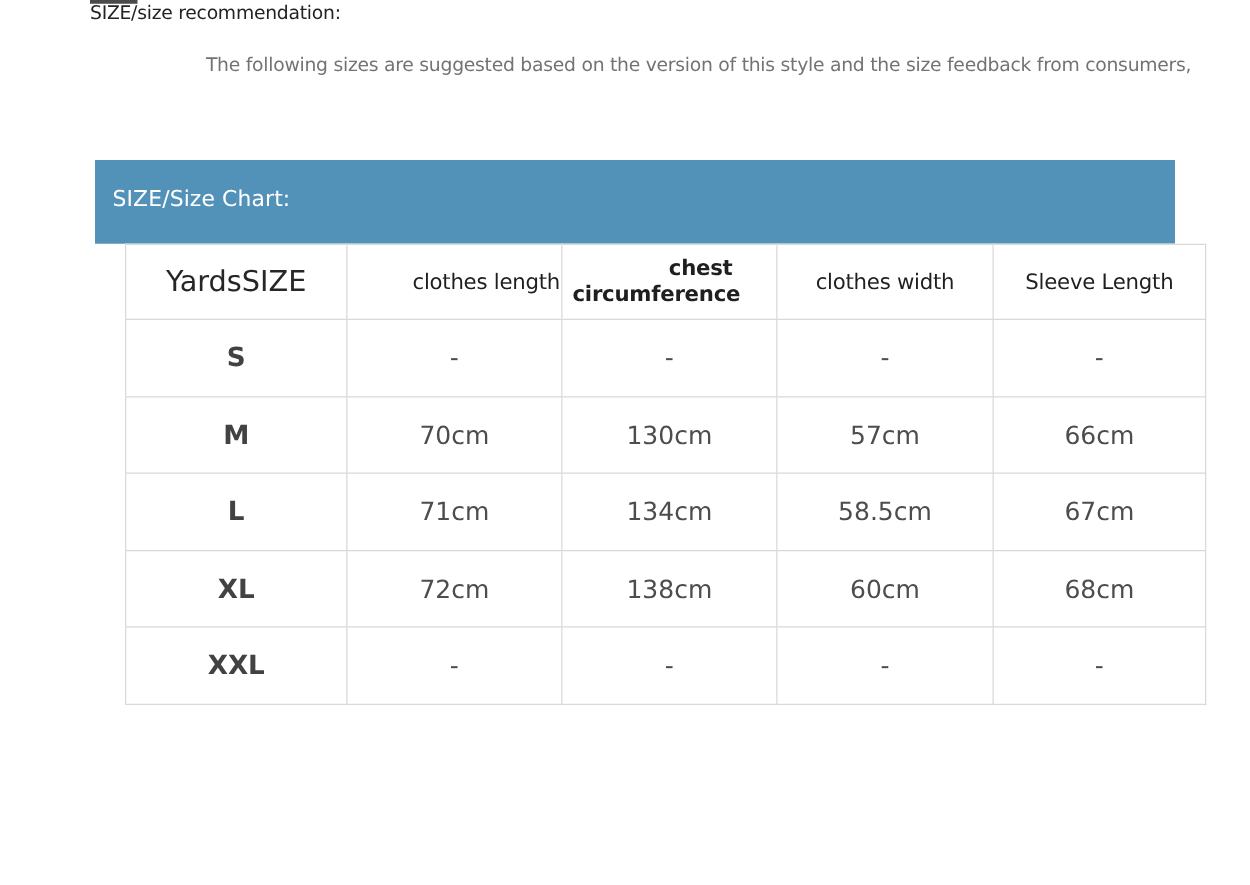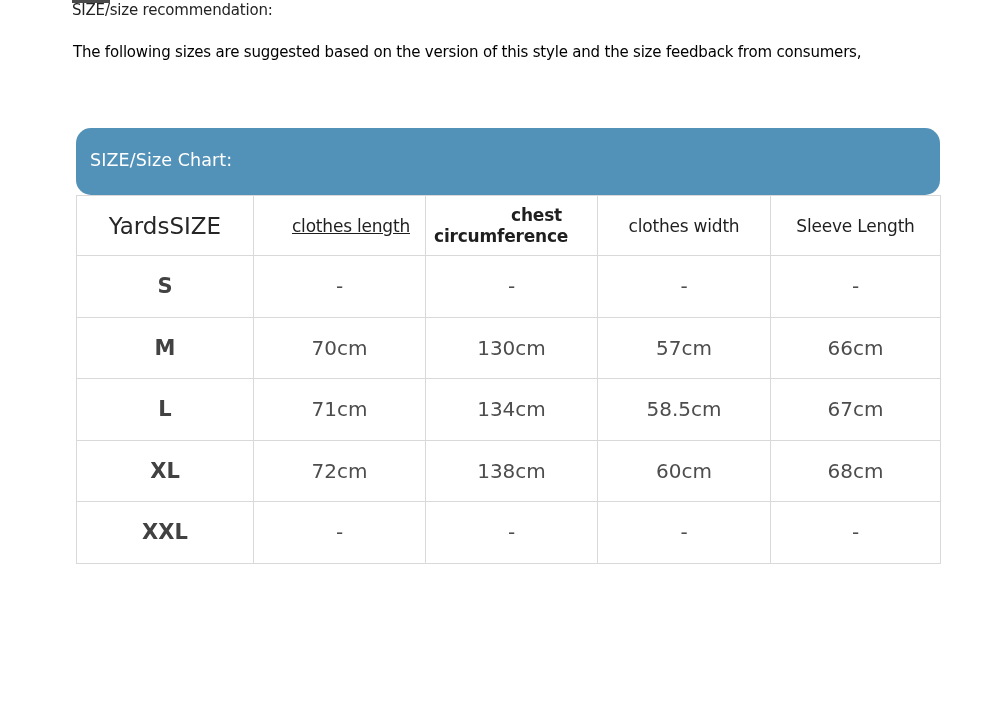--- a/index.html
+++ b/index.html
@@ -14,52 +14,53 @@
     position:absolute; left:72px; top:0; width:38px; height:3px;
     background:#4a4a4a;
   }
   .page-title {
     position:absolute; left:72px; top:2px;
     font-size:15px; line-height:17px; color:#232323;
     letter-spacing:-0.2px;
   }
   .intro {
     position:absolute; left:73px; top:44px; width:880px;
-    font-size:15px; line-height:17.4px; color:#000000;
+    font-size:15px; line-height:17.4px; color:#737373;
     letter-spacing:-0.2px;
+    text-align:right;
   }
   .intro .line { white-space:nowrap; }
   .chart-section {
     position:absolute; left:76px; top:128px; width:864px;
   }
   .banner {
     height:67px; background:#5392b8;
     display:flex; align-items:center;
-    padding-left:14px; padding-bottom:3px;border-radius:15px;
+    padding-left:14px; padding-bottom:3px;
   }
   .banner-title {
     color:#ffffff; font-size:17.5px; letter-spacing:0.1px;
   }
   table.size-table {
     width:864px; border-collapse:collapse; table-layout:fixed;
     background:#ffffff;
-    border:1px solid #d9d9d9; border-top:none;
+    border:1px solid #d9d9d9; border-top:none;margin-left:24px;
   }
   .size-table th, .size-table td {
     border:1px solid #d9d9d9; vertical-align:middle;
     overflow:hidden;
   }
   .size-table thead tr { height:60px; }
   .size-table tbody tr { height:61.5px; }
   .size-table th {
     font-weight:normal; font-size:17px; color:#1f1f1f;
     text-align:center; letter-spacing:-0.2px;
   }
   th.col-yards { font-size:23px; color:#262626; letter-spacing:0; }
-  th.col-clothes { text-align:right; padding-right:15px;text-decoration:underline; }
+  th.col-clothes { text-align:right; padding-right:1px; }
   th.col-chest { text-align:left; padding-left:8px; }
   th.col-chest .wrap {
     display:inline-block; width:128px; text-align:right; line-height:1.22;font-weight:bold;
   }
   .size-table td {
     text-align:center; font-size:20px; color:#4d4d4d;
   }
   td.size-label {
     font-size:21px; font-weight:bold; color:#424242;
   }

